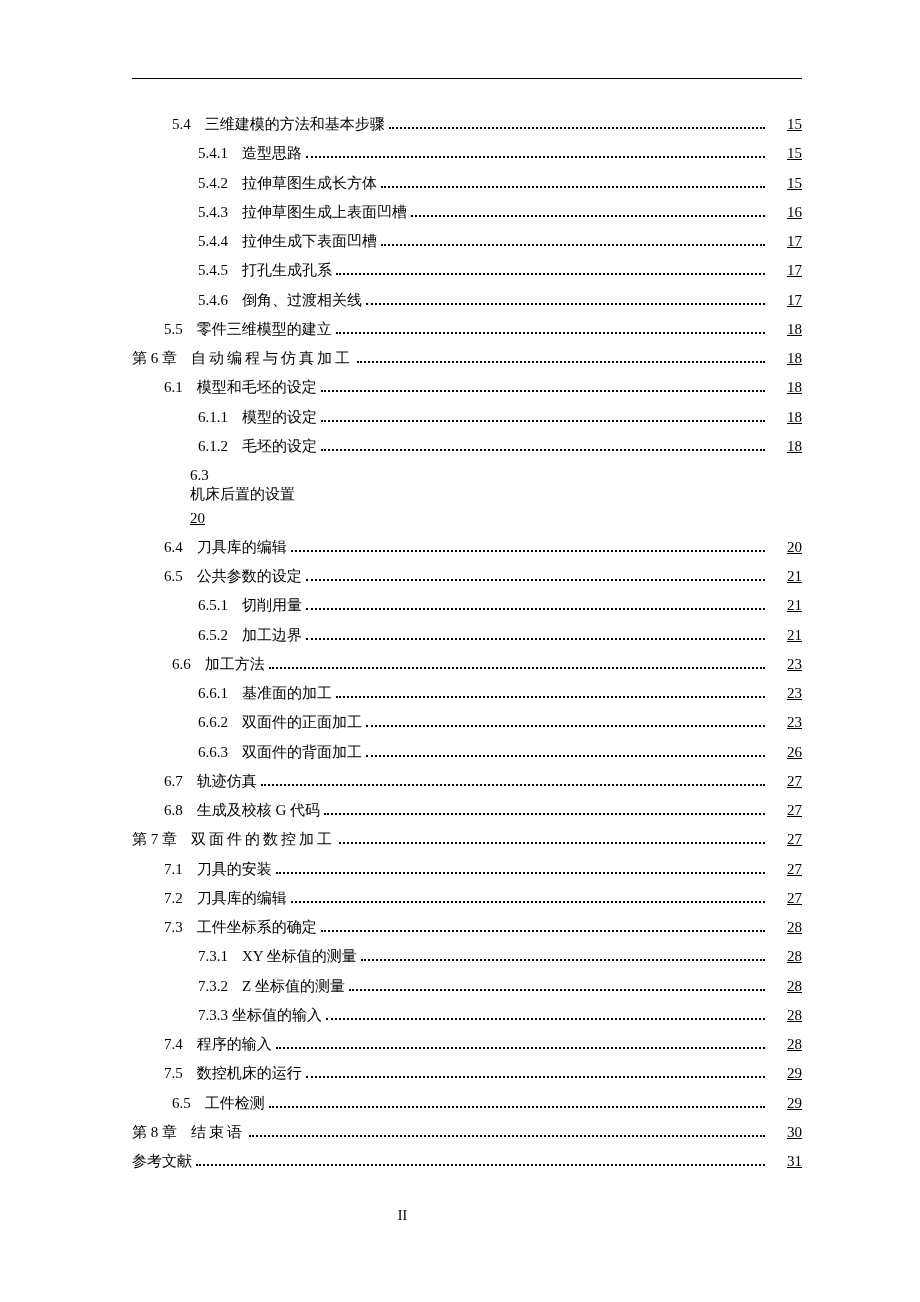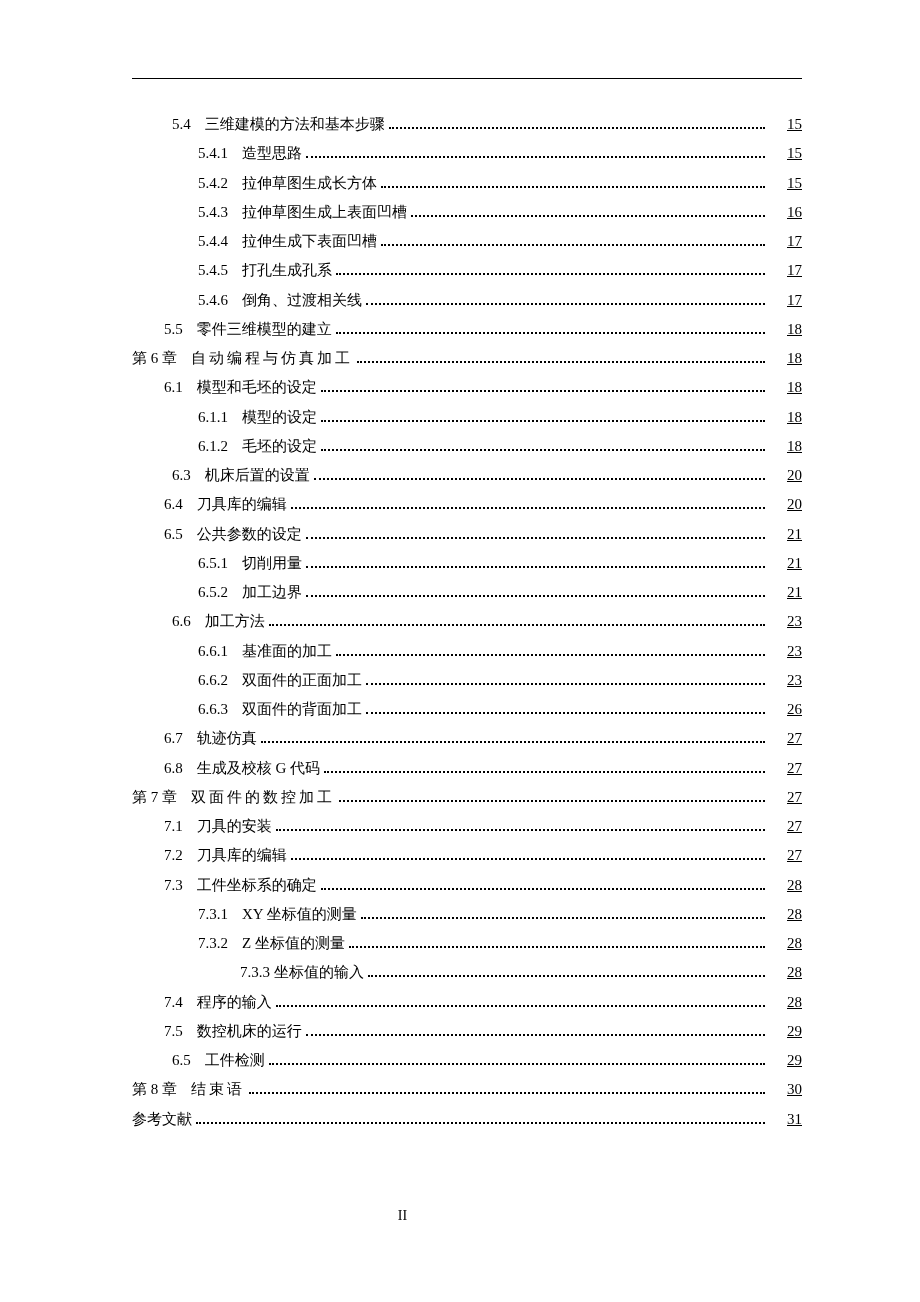--- a/index.html
+++ b/index.html
@@ -119,21 +119,21 @@
         <span>模型的设定</span>
         <span class="dots"></span>
         <span class="pg">18</span>
       </div>
       <div class="row lvl-sub">
         <span class="num">6.1.2</span>
         <span>毛坯的设定</span>
         <span class="dots"></span>
         <span class="pg">18</span>
       </div>
-      <div class="row lvl-sec" style="padding-left: 40px;">
+      <div class="row lvl-sec" style="padding-left: 40px; flex-direction: column;">
         <span class="num">6.3</span>
         <span>机床后置的设置</span>
         <span class="dots"></span>
         <span class="pg">20</span>
       </div>
       <div class="row lvl-sec">
         <span class="num">6.4</span>
         <span>刀具库的编辑</span>
         <span class="dots"></span>
         <span class="pg">20</span>
@@ -222,21 +222,21 @@
         <span class="dots"></span>
         <span class="pg">28</span>
       </div>
       <div class="row lvl-sub">
         <span class="num">7.3.2</span>
         <span>Z 坐标值的测量</span>
         <span class="dots"></span>
         <span class="pg">28</span>
       </div>
       <div class="row lvl-sub">
-        <span class="num" style="margin-right: 4px; margin-left: 42px;">7.3.3</span>
+        <span class="num" style="margin-right: 4px;">7.3.3</span>
         <span>坐标值的输入</span>
         <span class="dots"></span>
         <span class="pg">28</span>
       </div>
       <div class="row lvl-sec">
         <span class="num">7.4</span>
         <span>程序的输入</span>
         <span class="dots"></span>
         <span class="pg">28</span>
       </div>

